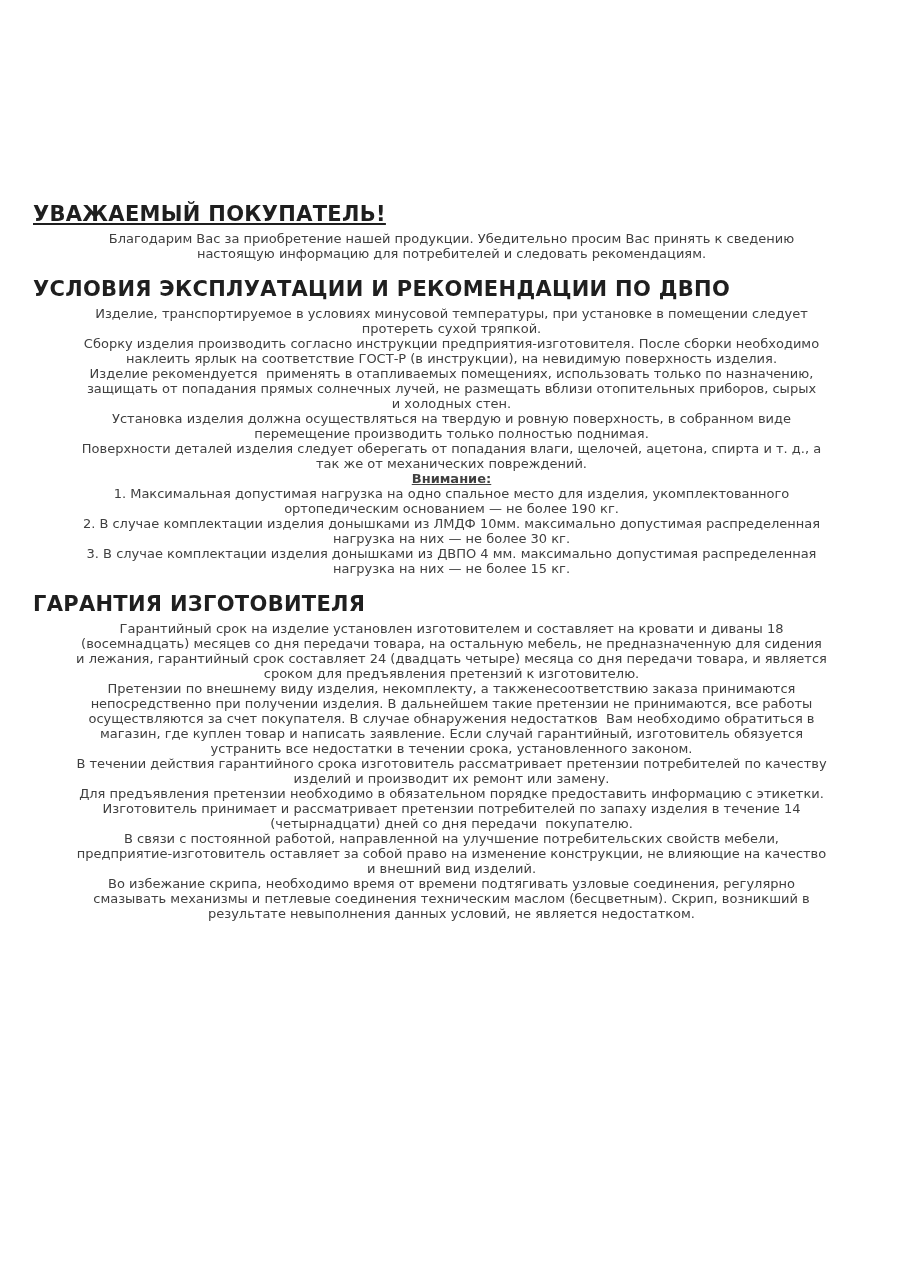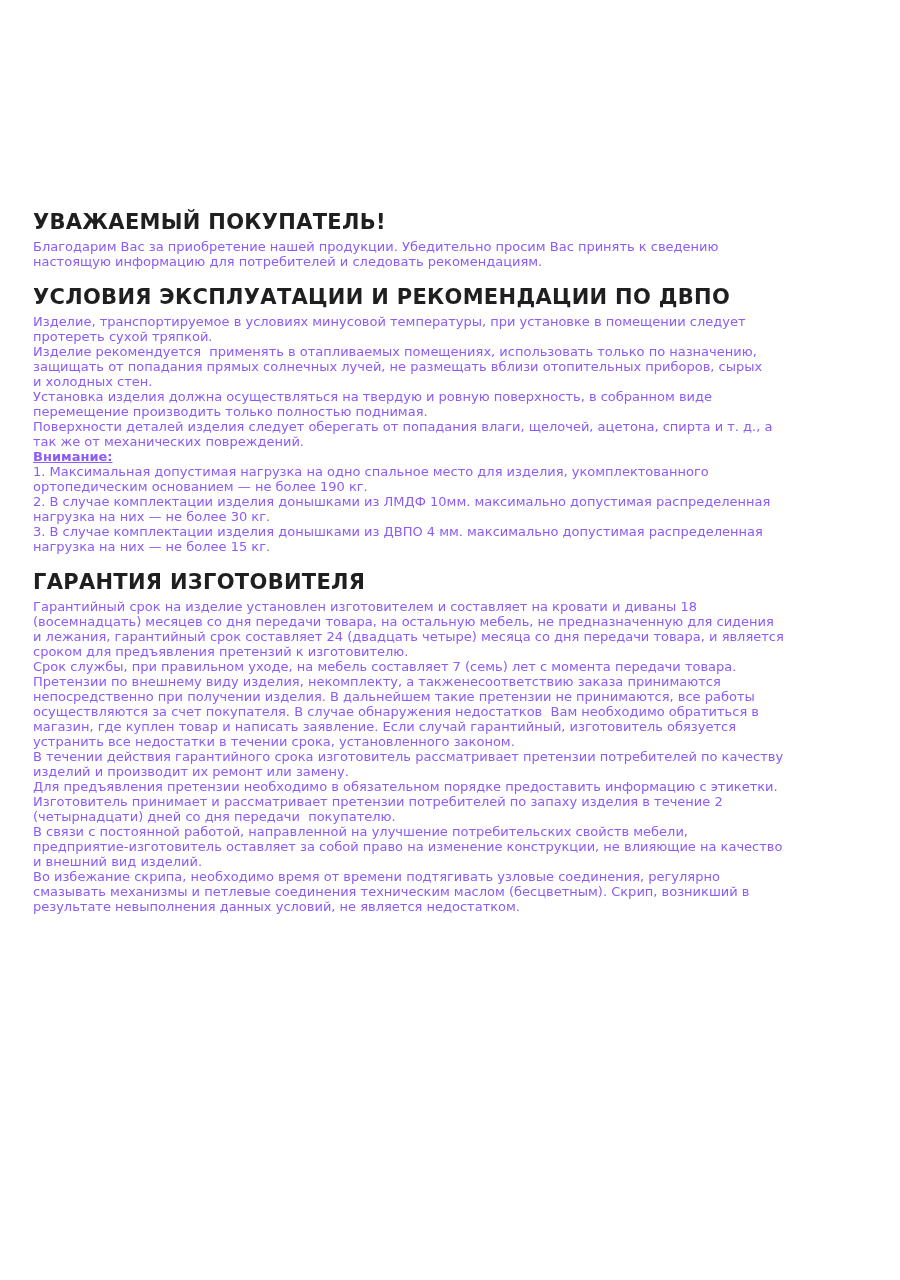--- a/index.html
+++ b/index.html
@@ -25,79 +25,81 @@
   .doc-heading {
     font-size: 21px;
     font-weight: 700;
     line-height: 28px;
     letter-spacing: 0.3px;
     margin: 14px 0 3px 0;
     white-space: pre-wrap;
     color: #1f1f1f;
   }
   .doc-heading.first {
-    margin-top: 8px;
+    margin-top: 0;
+    text-decoration: underline;
   }
   .doc-par {
     font-size: 13px;
     font-weight: 400;
     line-height: 15px;
     margin: 0;
     white-space: pre-wrap;
-    text-align: left;
-    color: #8b5cf6;
+    text-align: center;
+    color: #404040;
   }
   .attention {
     font-weight: 700;
     text-decoration: underline;
   }
 </style>
 </head>
 <body>
 
 <div class="page">
   <div class="content">
 
     <h2 class="doc-heading first">УВАЖАЕМЫЙ ПОКУПАТЕЛЬ!</h2>
     <p class="doc-par">Благодарим Вас за приобретение нашей продукции. Убедительно просим Вас принять к сведению
 настоящую информацию для потребителей и следовать рекомендациям.</p>
 
     <h2 class="doc-heading">УСЛОВИЯ ЭКСПЛУАТАЦИИ И РЕКОМЕНДАЦИИ ПО ДВПО</h2>
     <p class="doc-par">Изделие, транспортируемое в условиях минусовой температуры, при установке в помещении следует
 протереть сухой тряпкой.</p>
+    <p class="doc-par">Сборку изделия производить согласно инструкции предприятия-изготовителя. После сборки необходимо
+наклеить ярлык на соответствие ГОСТ-Р (в инструкции), на невидимую поверхность изделия.</p>
     <p class="doc-par">Изделие рекомендуется  применять в отапливаемых помещениях, использовать только по назначению,
 защищать от попадания прямых солнечных лучей, не размещать вблизи отопительных приборов, сырых
 и холодных стен.</p>
     <p class="doc-par">Установка изделия должна осуществляться на твердую и ровную поверхность, в собранном виде
 перемещение производить только полностью поднимая.</p>
     <p class="doc-par">Поверхности деталей изделия следует оберегать от попадания влаги, щелочей, ацетона, спирта и т. д., а
 так же от механических повреждений.</p>
     <p class="doc-par attention">Внимание:</p>
     <p class="doc-par">1. Максимальная допустимая нагрузка на одно спальное место для изделия, укомплектованного
 ортопедическим основанием — не более 190 кг.</p>
     <p class="doc-par">2. В случае комплектации изделия донышками из ЛМДФ 10мм. максимально допустимая распределенная
 нагрузка на них — не более 30 кг.</p>
     <p class="doc-par">3. В случае комплектации изделия донышками из ДВПО 4 мм. максимально допустимая распределенная
 нагрузка на них — не более 15 кг.</p>
 
     <h2 class="doc-heading">ГАРАНТИЯ ИЗГОТОВИТЕЛЯ</h2>
     <p class="doc-par">Гарантийный срок на изделие установлен изготовителем и составляет на кровати и диваны 18
 (восемнадцать) месяцев со дня передачи товара, на остальную мебель, не предназначенную для сидения
 и лежания, гарантийный срок составляет 24 (двадцать четыре) месяца со дня передачи товара, и является
 сроком для предъявления претензий к изготовителю.</p>
-    <p class="doc-par">Срок службы, при правильном уходе, на мебель составляет 7 (семь) лет с момента передачи товара.</p>
     <p class="doc-par">Претензии по внешнему виду изделия, некомплекту, а такженесоответствию заказа принимаются
 непосредственно при получении изделия. В дальнейшем такие претензии не принимаются, все работы
 осуществляются за счет покупателя. В случае обнаружения недостатков  Вам необходимо обратиться в
 магазин, где куплен товар и написать заявление. Если случай гарантийный, изготовитель обязуется
 устранить все недостатки в течении срока, установленного законом.</p>
     <p class="doc-par">В течении действия гарантийного срока изготовитель рассматривает претензии потребителей по качеству
 изделий и производит их ремонт или замену.</p>
     <p class="doc-par">Для предъявления претензии необходимо в обязательном порядке предоставить информацию с этикетки.</p>
-    <p class="doc-par">Изготовитель принимает и рассматривает претензии потребителей по запаху изделия в течение 2
+    <p class="doc-par">Изготовитель принимает и рассматривает претензии потребителей по запаху изделия в течение 14
 (четырнадцати) дней со дня передачи  покупателю.</p>
 
     <p class="doc-par">В связи с постоянной работой, направленной на улучшение потребительских свойств мебели,
 предприятие-изготовитель оставляет за собой право на изменение конструкции, не влияющие на качество
 и внешний вид изделий.</p>
     <p class="doc-par">Во избежание скрипа, необходимо время от времени подтягивать узловые соединения, регулярно
 смазывать механизмы и петлевые соединения техническим маслом (бесцветным). Скрип, возникший в
 результате невыполнения данных условий, не является недостатком.</p>
 
   </div>

